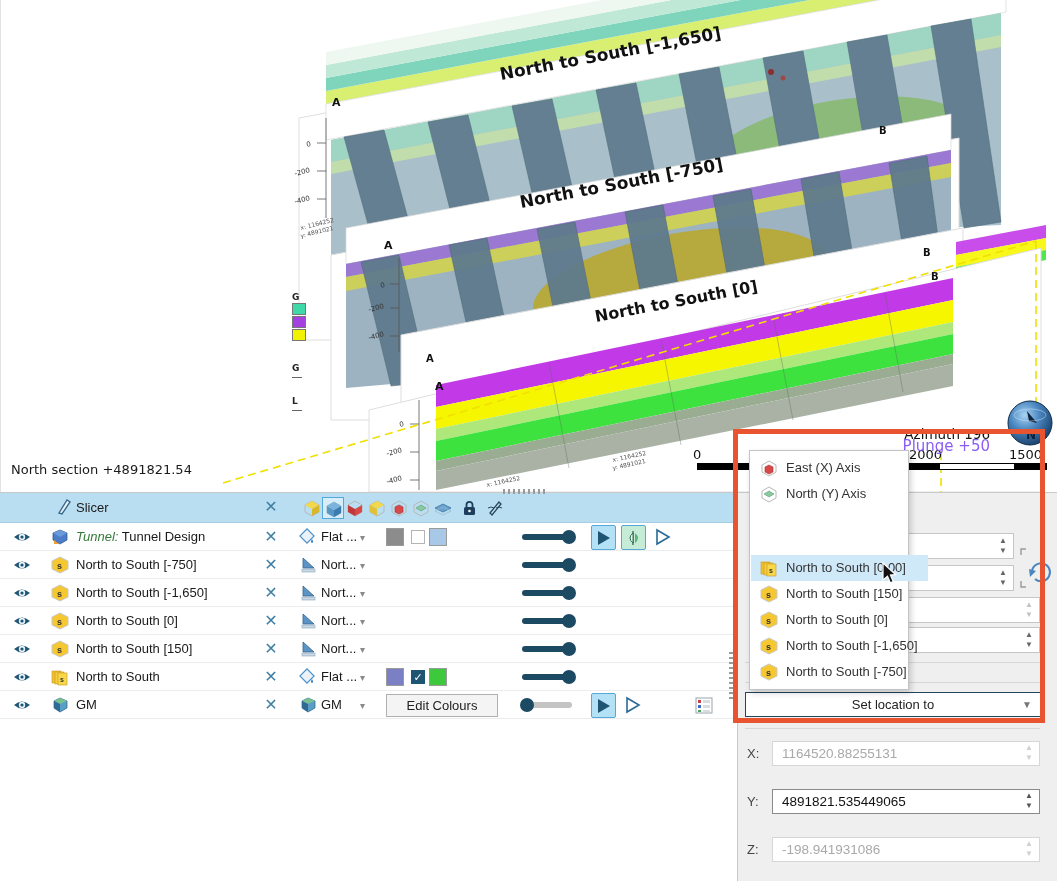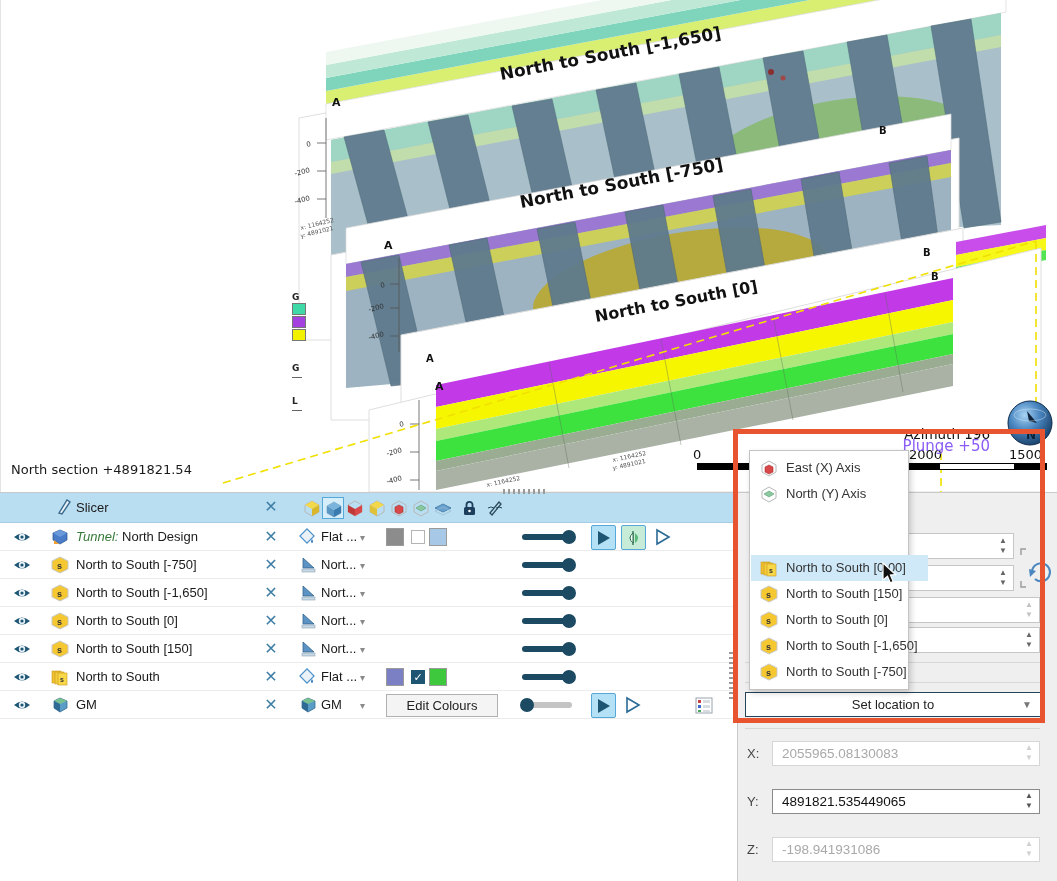--- a/index.html
+++ b/index.html
@@ -343,21 +343,21 @@
         </svg>
     </span>
     <span class="item-ic">
       <svg width="18" height="18">
           <polygon points="2,5 9,2 16,5 16,12 9,16 2,12" fill="#4a7cc8" stroke="#2a5090" stroke-width="0.7"></polygon>
           <polygon points="9,2 16,5 9,9 2,5" fill="#6a9ada"></polygon>
           <polygon points="3,12 8,16 3,16" fill="#f0a030"></polygon>
         </svg>
     </span>
     <span class="lbl">
-      <i style="color:#357a38">Tunnel:</i><span> North Design</span>
+      <i style="color:#357a38">Tunnel:</i><span> Tunnel Design</span>
     </span>
     <span class="xbtn">✕</span>
     <span class="shader-ic">
       <svg width="18" height="18">
           <rect x="3" y="3" width="10" height="10" transform="rotate(45 8 8)" fill="#eaf2f8" stroke="#4a90c8" stroke-width="1.2"></rect>
           <path d="M13,11 q2,3 0,4 q-2,-1 0,-4" fill="#2f7ac0"></path>
         </svg>
     </span>
     <span class="shader-lb">Flat ...</span>
     <span class="chev">▾</span>
@@ -623,21 +623,21 @@
 <div class="sep abs" style="top:662px"></div>
 <div class="sep abs" style="top:682px"></div>
 
 <div id="set-location" class="abs">
   <span>Set location to</span><span class="chev2">▼</span>
 </div>
 <div class="sep abs" style="top:728px"></div>
 
 <span class="fld-label abs" style="top:746px">X:</span>
 <div class="fld dis abs" style="top:741px">
-  <span>2055965.08130083</span><span class="arr">▲<br>▼</span></div>
+  <span>1164520.88255131</span><span class="arr">▲<br>▼</span></div>
 
 <span class="fld-label abs" style="top:794px">Y:</span>
 <div class="fld act abs" style="top:789px;font-weight:normal">
   <span>4891821.535449065</span><span class="arr">▲<br>▼</span></div>
 
 <span class="fld-label abs" style="top:842px">Z:</span>
 <div class="fld dis abs" style="top:837px">
   <span>-198.941931086</span><span class="arr">▲<br>▼</span></div>
 
 <div id="menu" class="abs">

